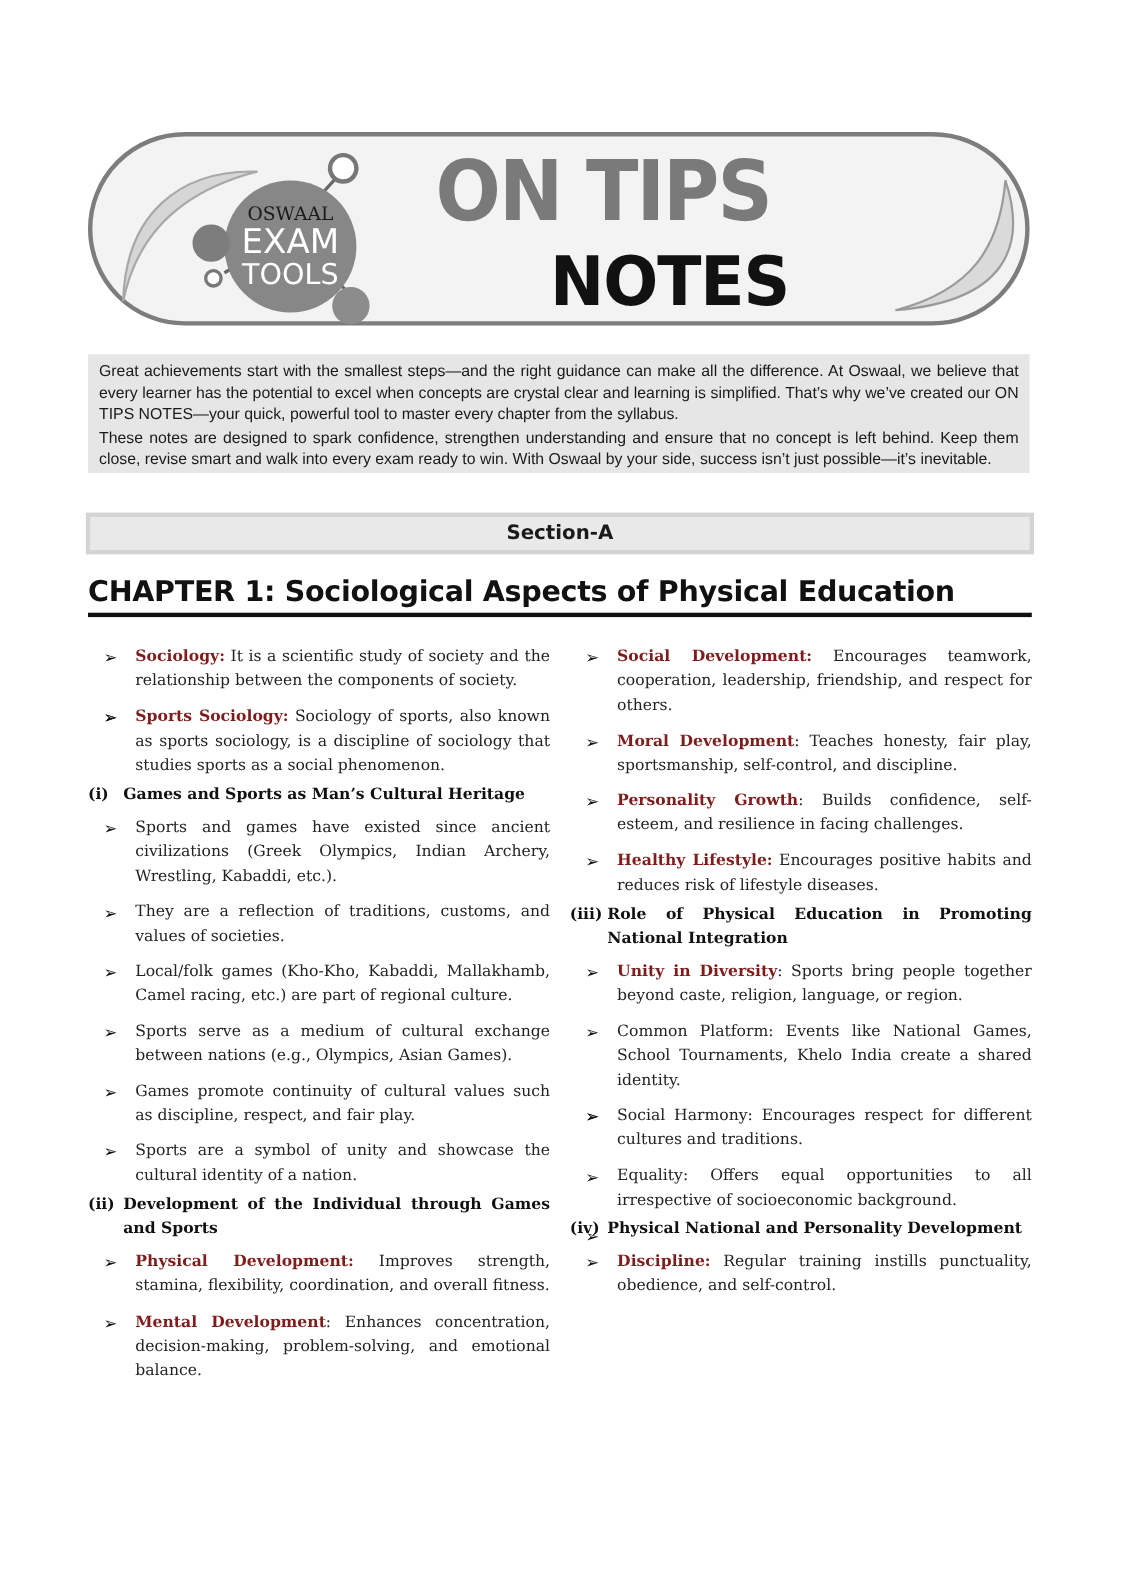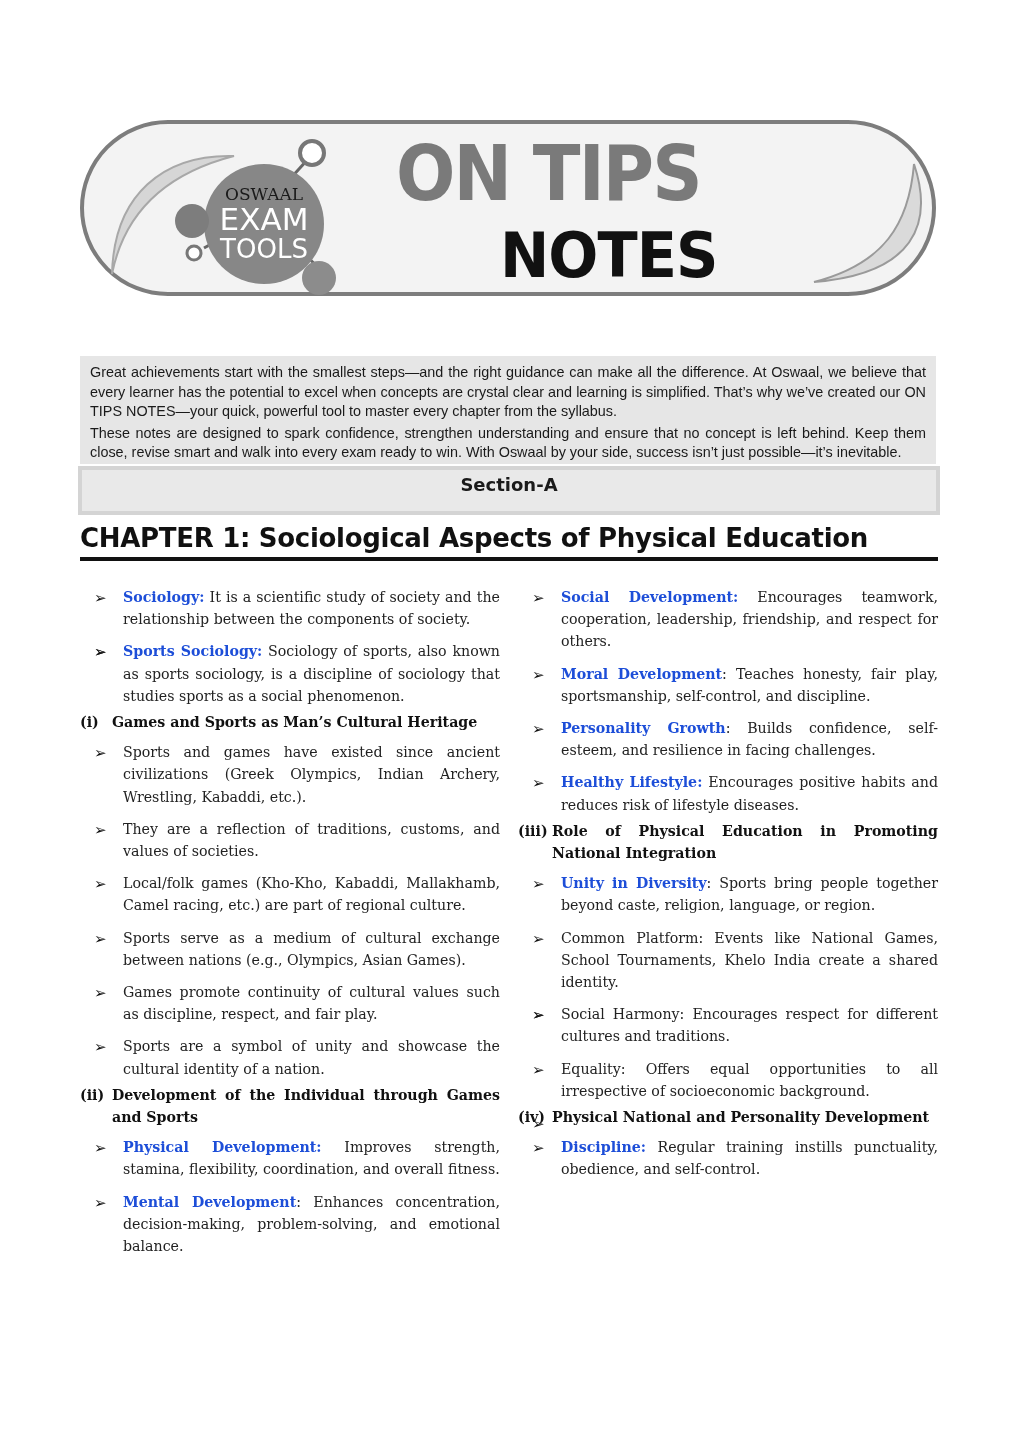--- a/index.html
+++ b/index.html
@@ -25,27 +25,26 @@
     color: #111; letter-spacing: -1px; line-height: 84px;
     transform: scaleX(0.95); transform-origin: left top;
   }
 
   
   .intro {
     position: absolute; left: 80px; top: 322px; width: 856px; height: 108px;
     background: #e6e6e6; padding: 7px 10px; box-sizing: border-box;
     font-family: "Liberation Sans", sans-serif; font-size: 14.4px; line-height: 19.6px;
     color: #1a1a1a;
-    margin-top: 34px;
   }
   .intro p { margin: 0 0 2px 0; text-align: justify; }
 
   
   .section-box {
-    position: absolute; left: 78px; top: 466px; width: 862px; height: 49px;
+    position: absolute; left: 78px; top: 466px; width: 862px; height: 38px;
     background: #d4d4d4; padding: 4px; box-sizing: border-box;
   }
   .section-inner {
     width: 100%; height: 100%; background: #e9e9e9; text-align: center;
     font-family: "DejaVu Sans", sans-serif; font-weight: bold; font-size: 18px;
     line-height: 30px; color: #1a1a1a;
   }
 
   .chapter-title {
     position: absolute; left: 80px; top: 516px; width: 856px; 
@@ -61,21 +60,21 @@
     position: absolute; top: 586px; width: 420px;
     font-family: "DejaVu Serif", serif; font-size: 14.2px; line-height: 22.2px; color: #222;
   }
   .col.left { left: 80px; }
   .col.right { left: 518px; }
   .bullet { position: relative; padding-left: 43px; margin-bottom: 10px; text-align: justify; }
   .bullet .arrow {
     position: absolute; left: 14px; top: 1px; font-size: 15px; color: #111;
     font-family: "DejaVu Sans", sans-serif;
   }
-  .bullet b { font-weight: bold; color: #1d4ed8; }
+  .bullet b { font-weight: bold; color: #7f1d1d; }
   .subhead {
     position: relative; padding-left: 32px; font-weight: bold; color: #111;
     margin: -6px 0 8px 0; text-align: justify;
   }
   .subhead .num { position: absolute; left: 0; top: 0; }
   .subhead.tight { padding-left: 34px; }
 </style>
 </head>
 <body>
 

